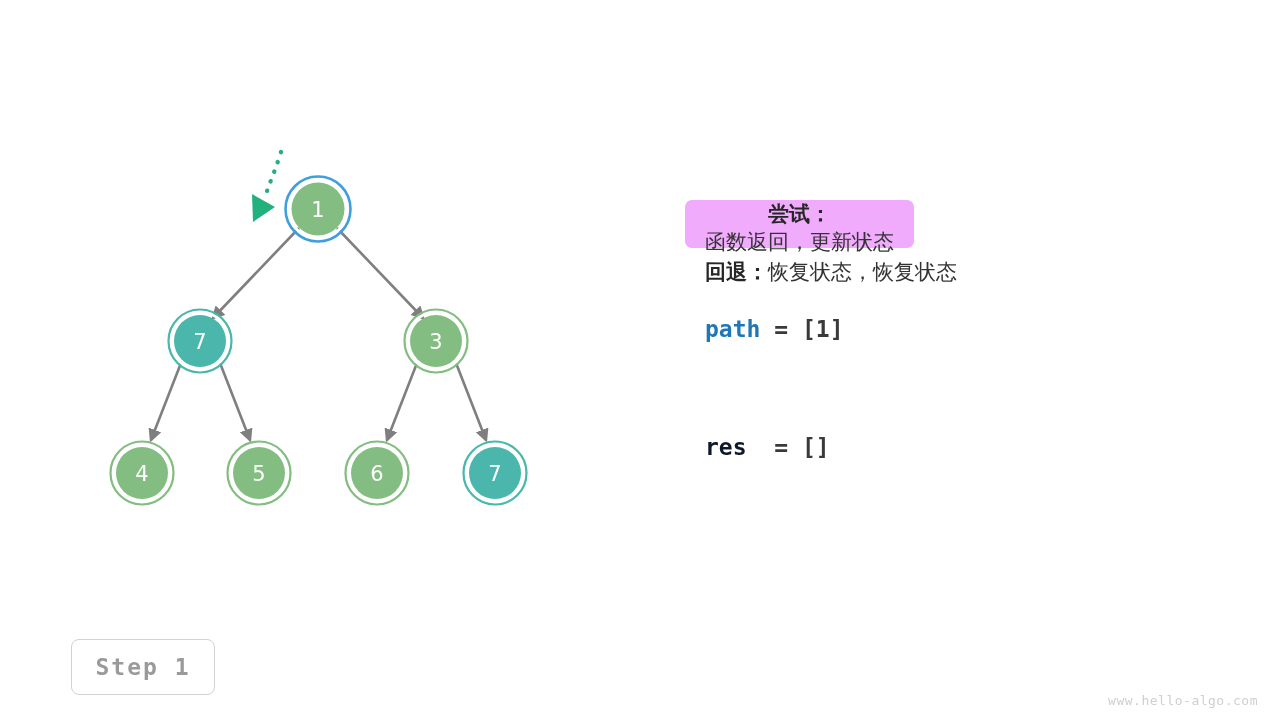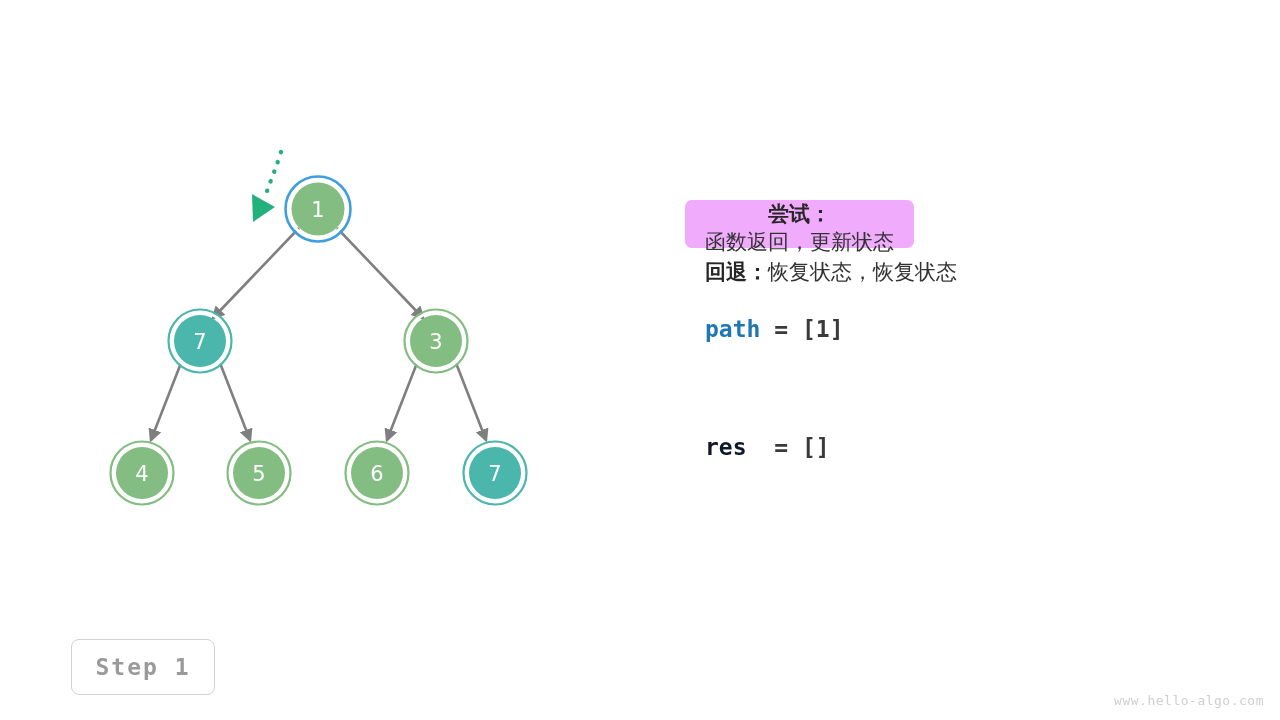--- a/index.html
+++ b/index.html
@@ -93,21 +93,21 @@
     font-weight: bold;
     letter-spacing: 2px;
     color: #9a9a9a;
     background: #ffffff;
     margin-left: 35px;
   }
 
   
   #watermark {
     position: absolute;
-    right: 16px;
+    right: 22px;
     bottom: 12px;
     font-family: "DejaVu Sans Mono", "Liberation Mono", monospace;
     font-size: 13px;
     color: #cfcfcf;
     letter-spacing: 0.5px;
   }
 </style>
 </head>
 <body>
 

